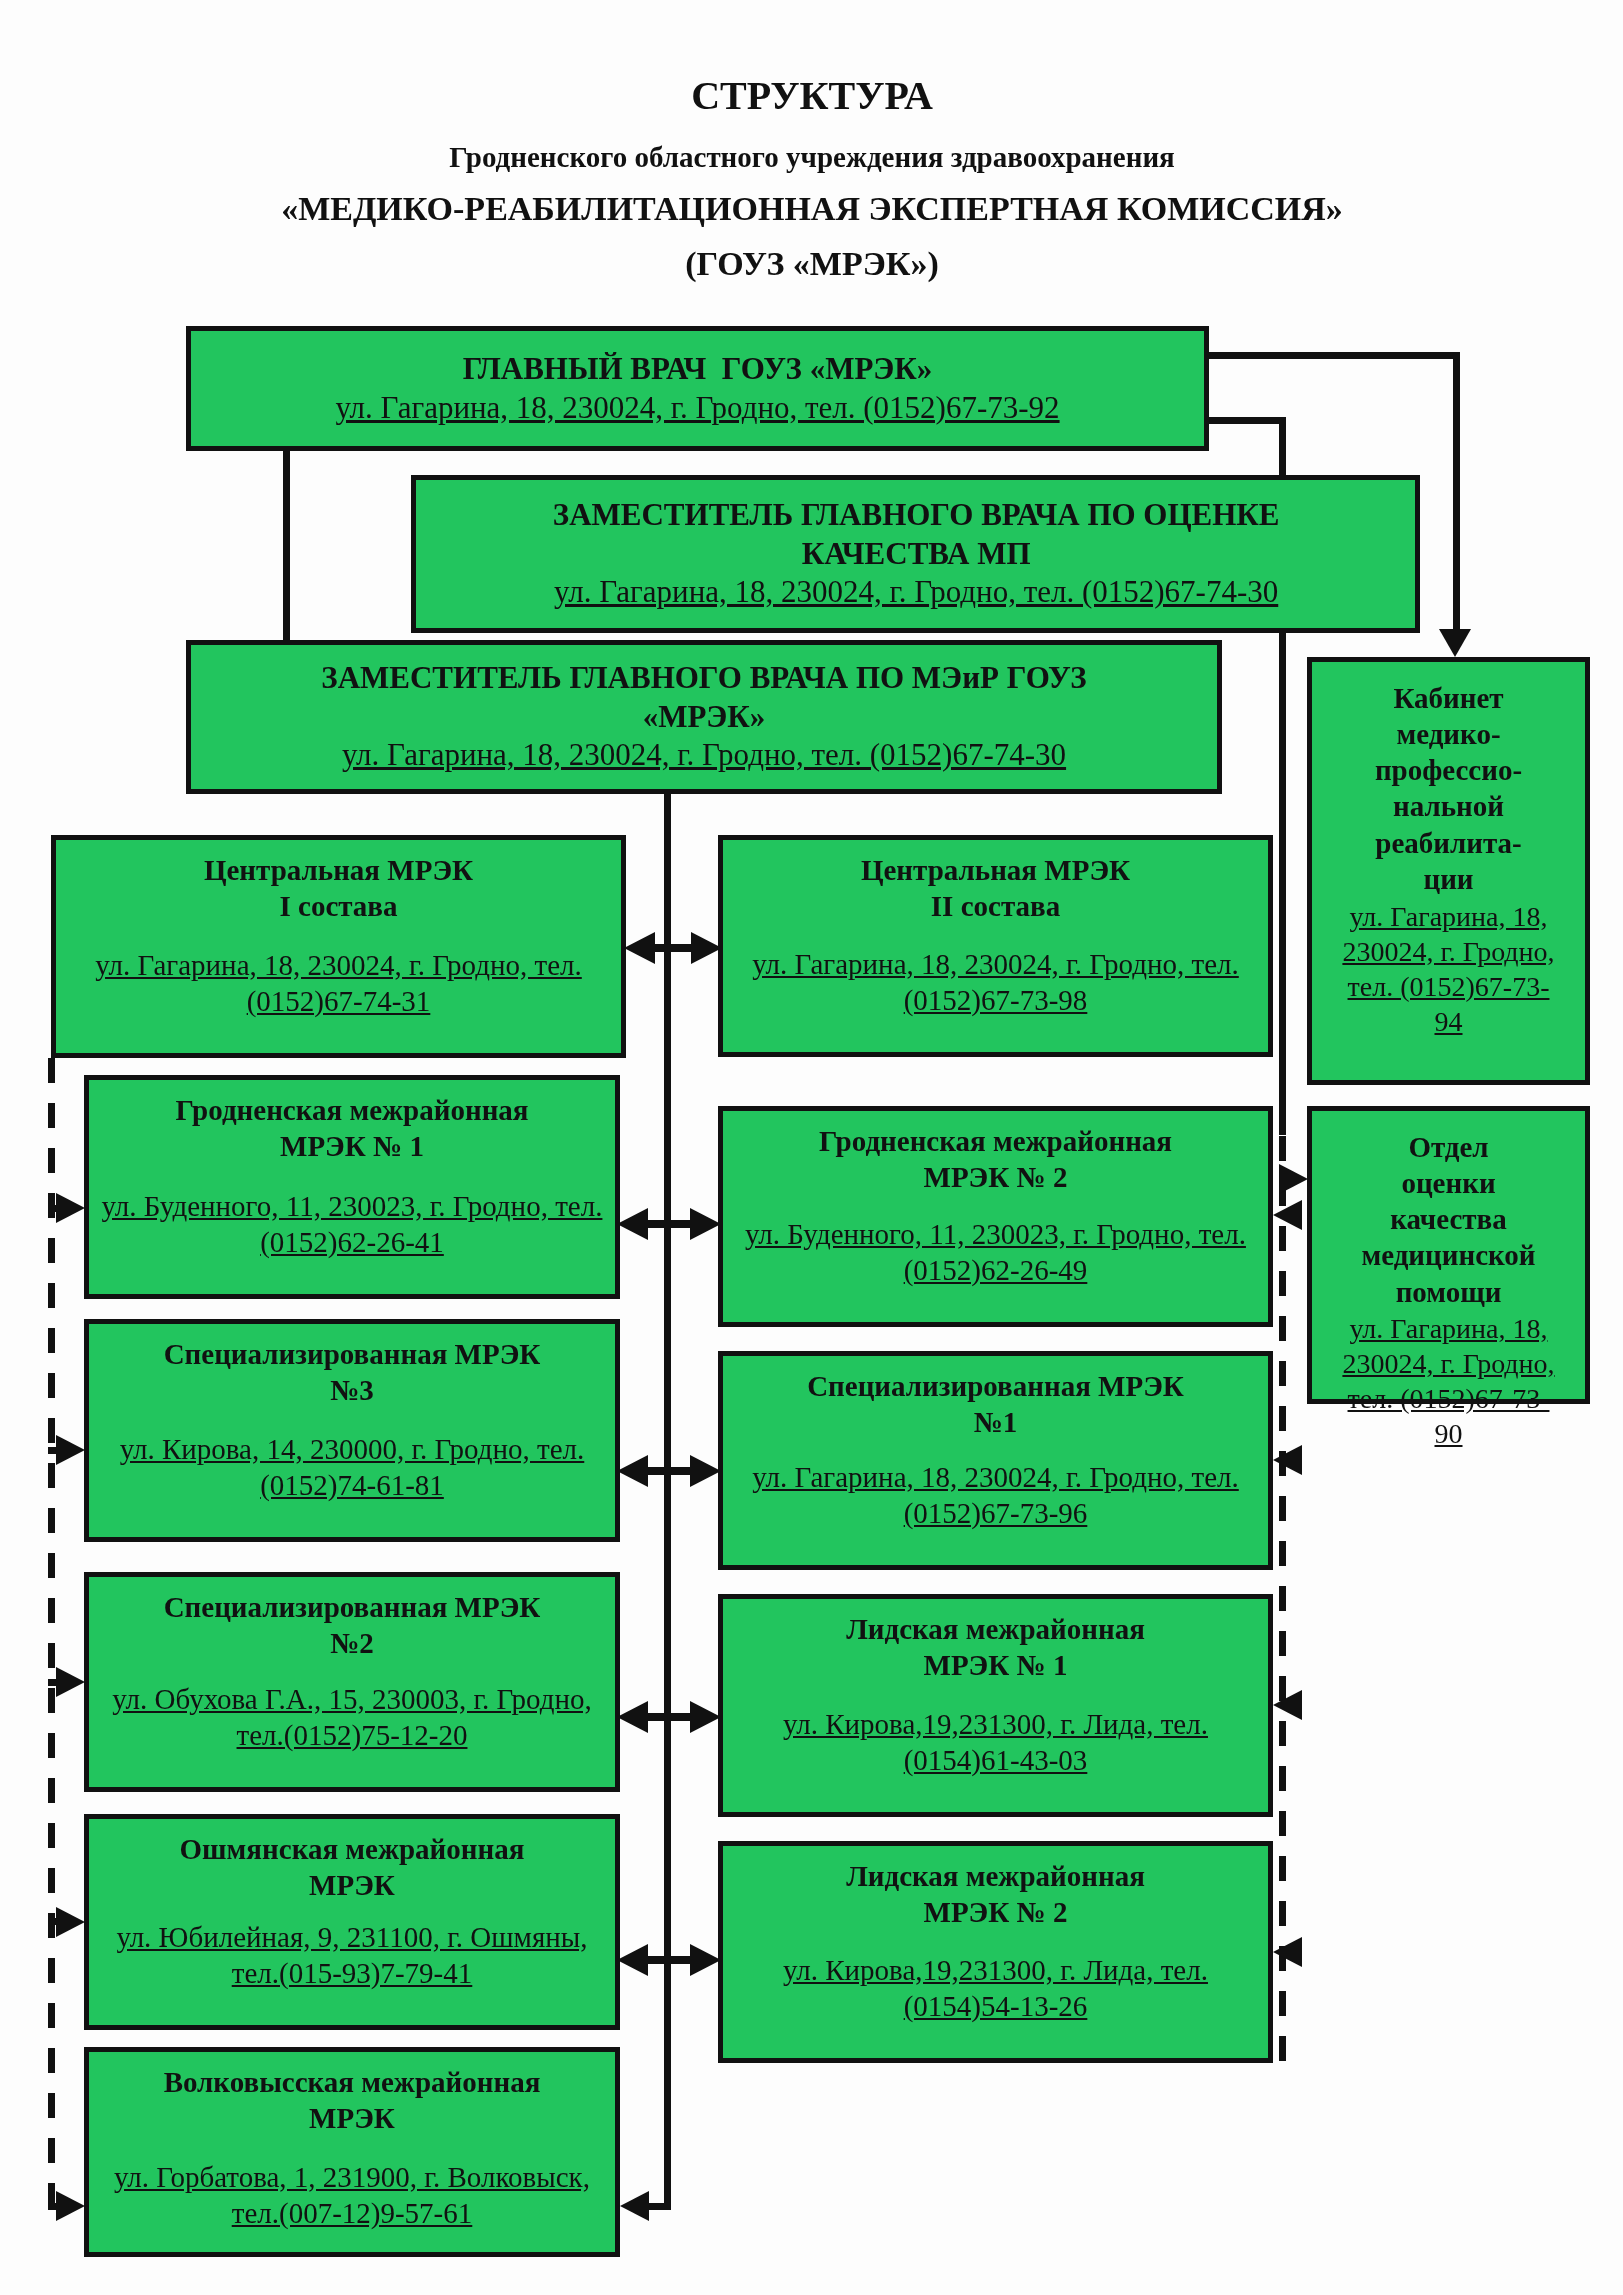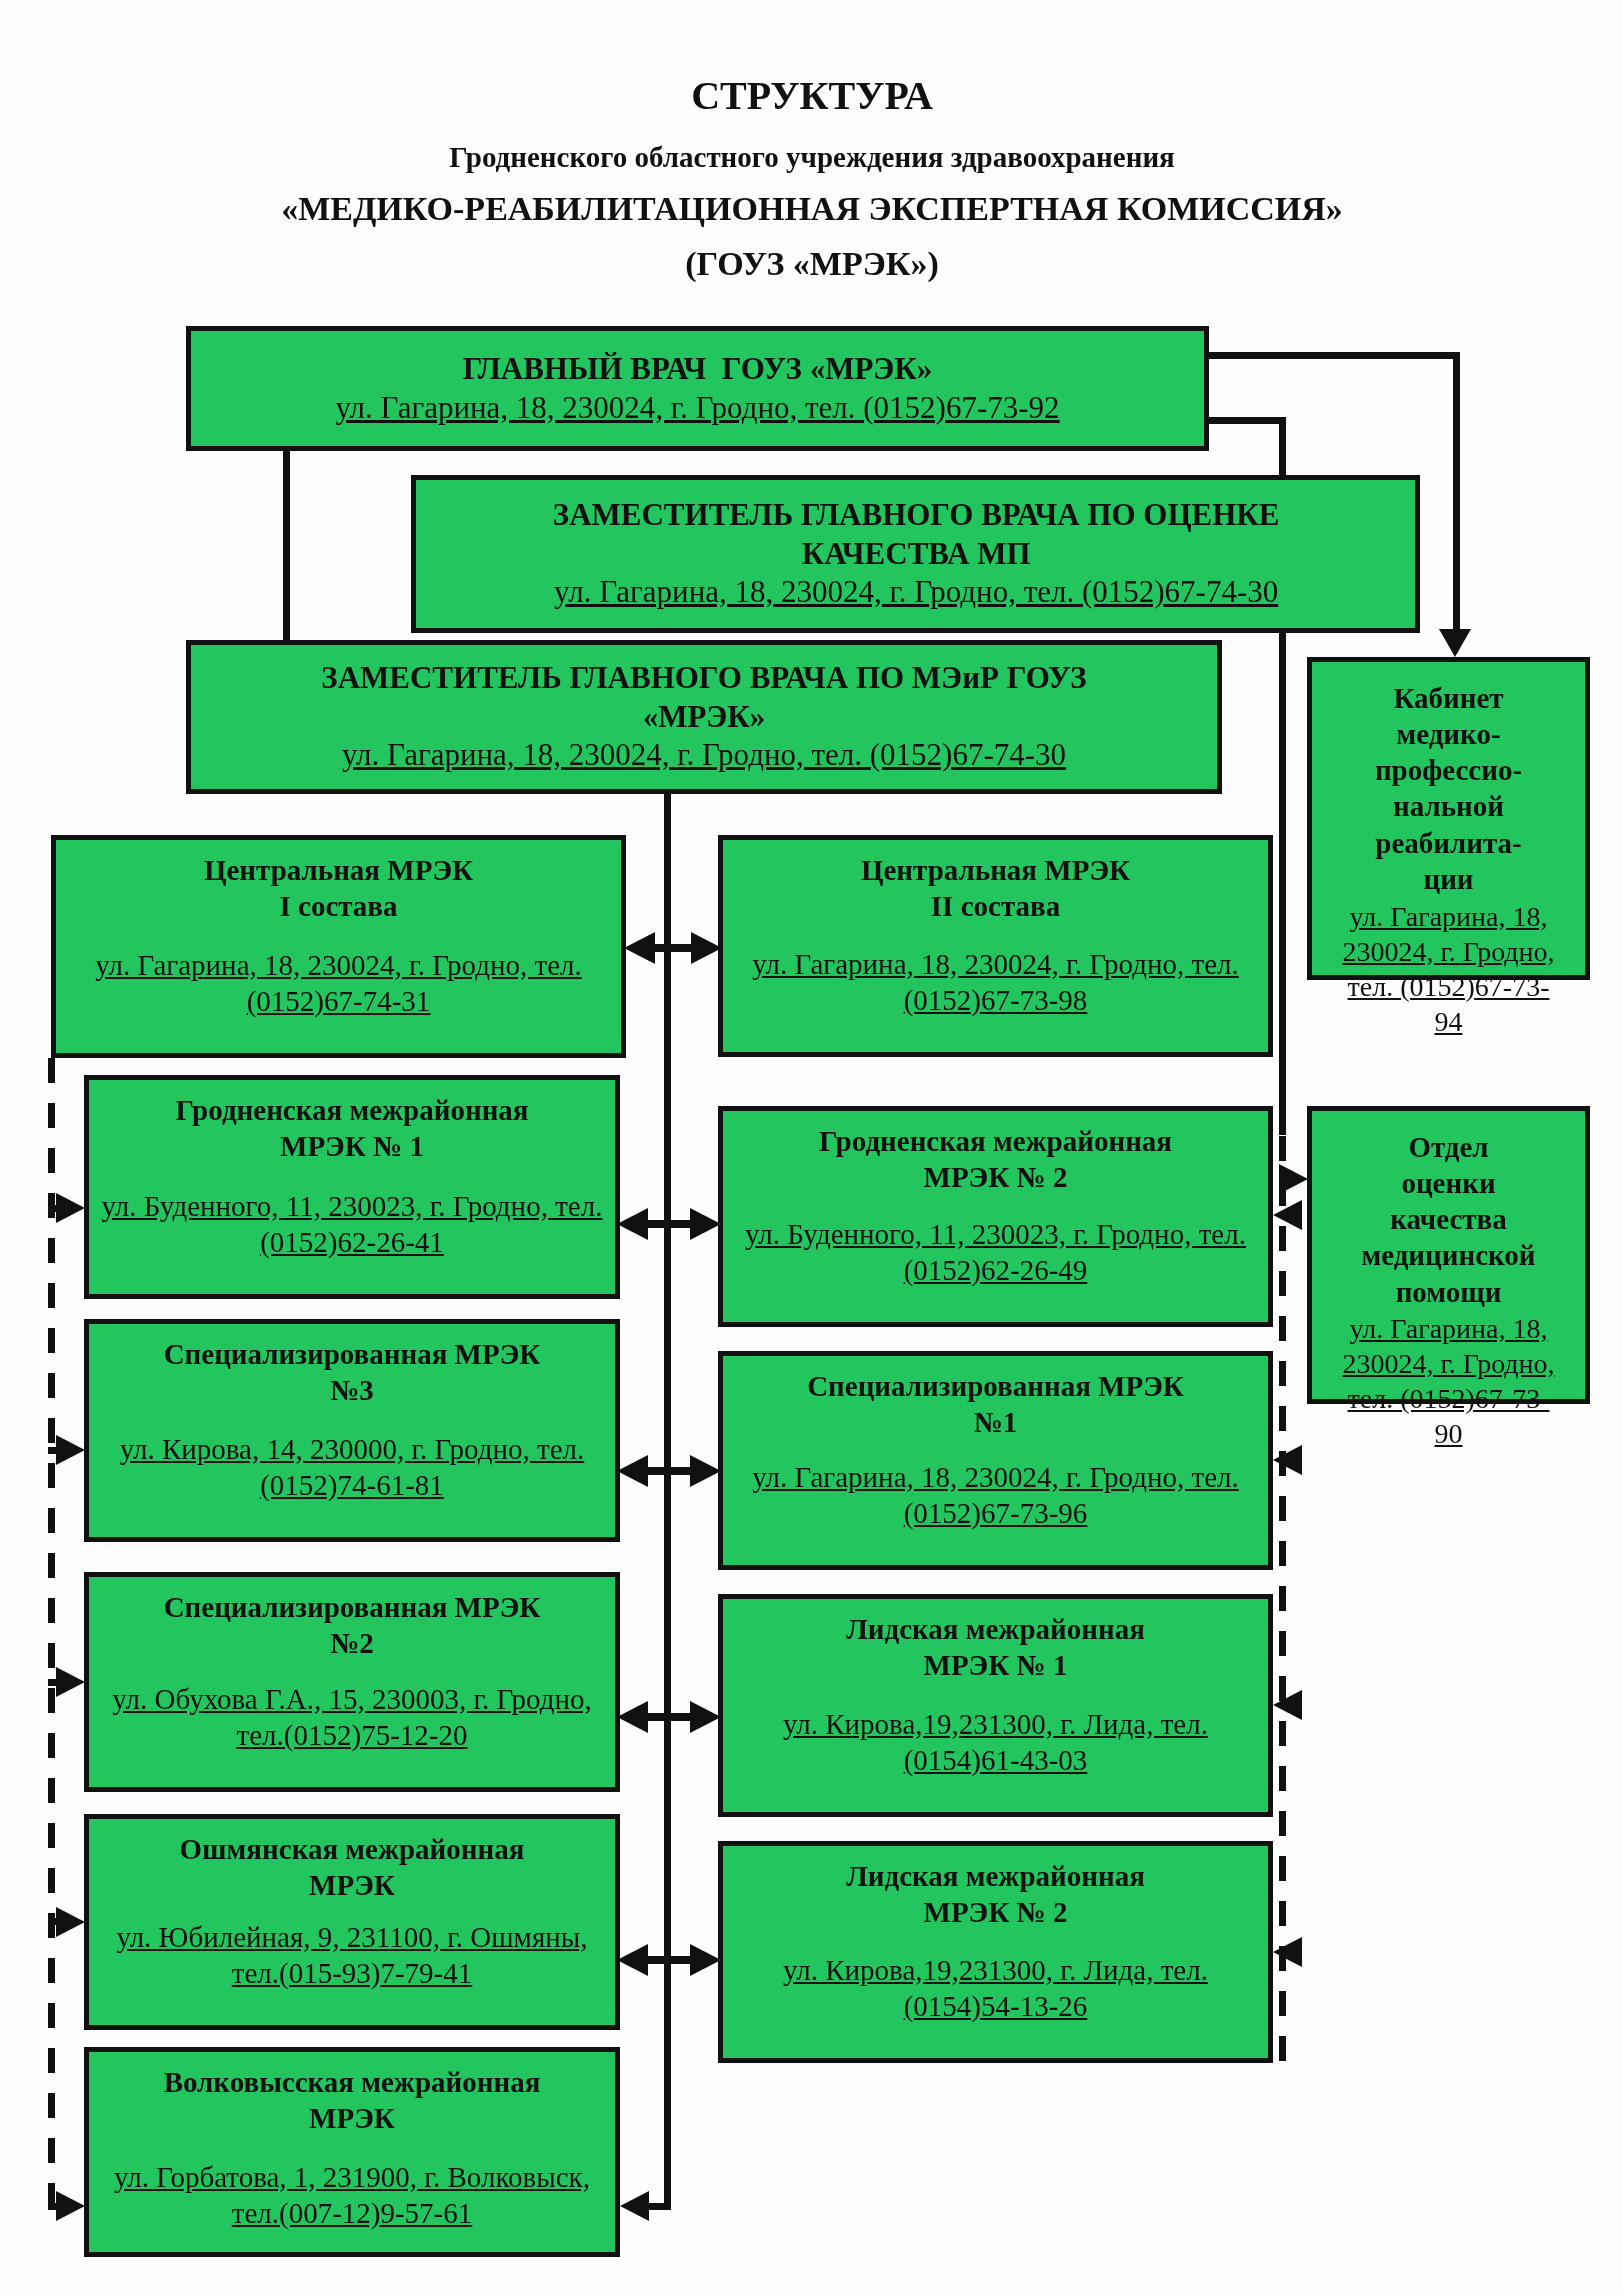--- a/index.html
+++ b/index.html
@@ -112,21 +112,21 @@
   <div class="box topbox" style="left:411px;top:475px;width:1009px;height:158px;padding-left:16px;">
     <div class="bt" style="max-width:822px;">ЗАМЕСТИТЕЛЬ ГЛАВНОГО ВРАЧА ПО ОЦЕНКЕ КАЧЕСТВА МП</div>
     <div class="ba">ул. Гагарина, 18, 230024, г. Гродно, тел. (0152)67-74-30</div>
   </div>
 
   <div class="box topbox" style="left:186px;top:640px;width:1036px;height:154px;">
     <div class="bt" style="max-width:822px;">ЗАМЕСТИТЕЛЬ ГЛАВНОГО ВРАЧА ПО МЭиР ГОУЗ «МРЭК»</div>
     <div class="ba">ул. Гагарина, 18, 230024, г. Гродно, тел. (0152)67-74-30</div>
   </div>
 
-  <div class="box side" style="left:1307px;top:657px;width:283px;height:323px;">
+  <div class="box side" style="left:1307px;top:657px;width:283px;height:428px;">
     <div class="bt" style="max-width:183px;">Кабинет медико-профессио-нальной реабилита-ции</div>
     <div class="ba" style="max-width:213px;">ул. Гагарина, 18, 230024, г. Гродно, тел. (0152)67-73-94</div>
   </div>
 
   <div class="box side" style="left:1307px;top:1106px;width:283px;height:298px;">
     <div class="bt" style="max-width:176px;">Отдел оценки качества медицинской помощи</div>
     <div class="ba" style="max-width:213px;">ул. Гагарина, 18, 230024, г. Гродно, тел. (0152)67-73-90</div>
   </div>
 
   <div class="box lc" style="left:51px;top:835px;width:575px;height:223px;">

